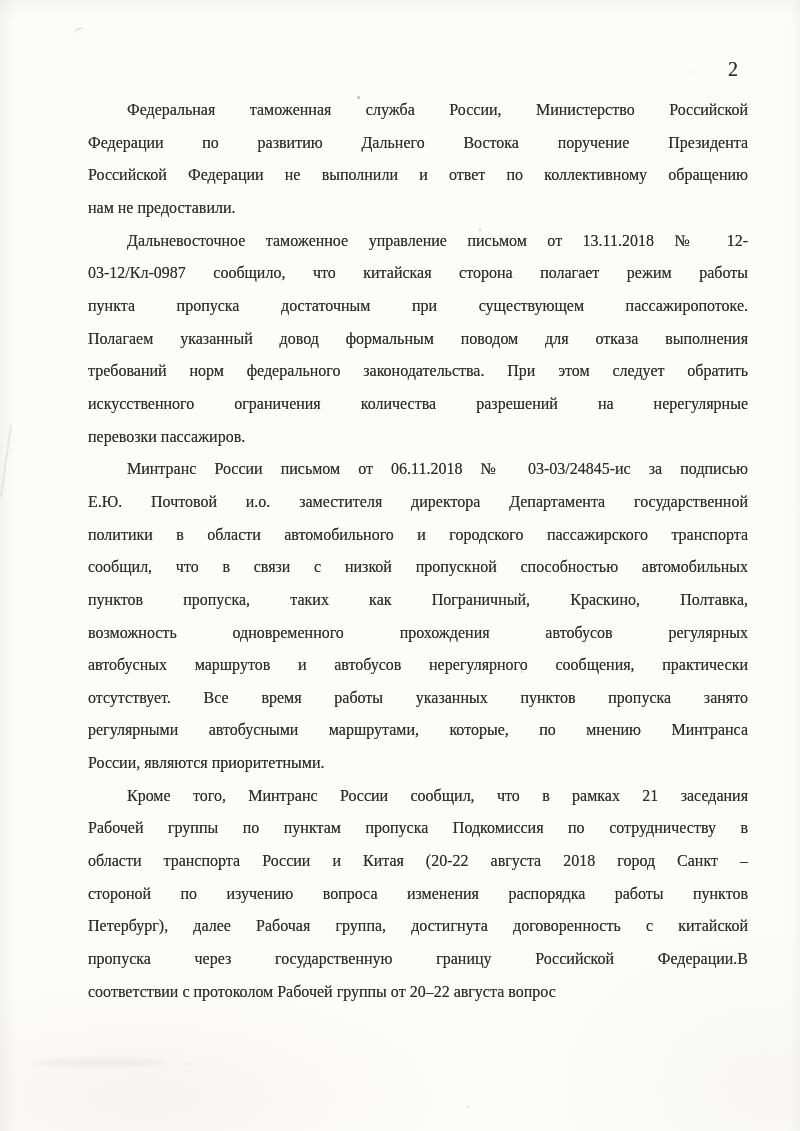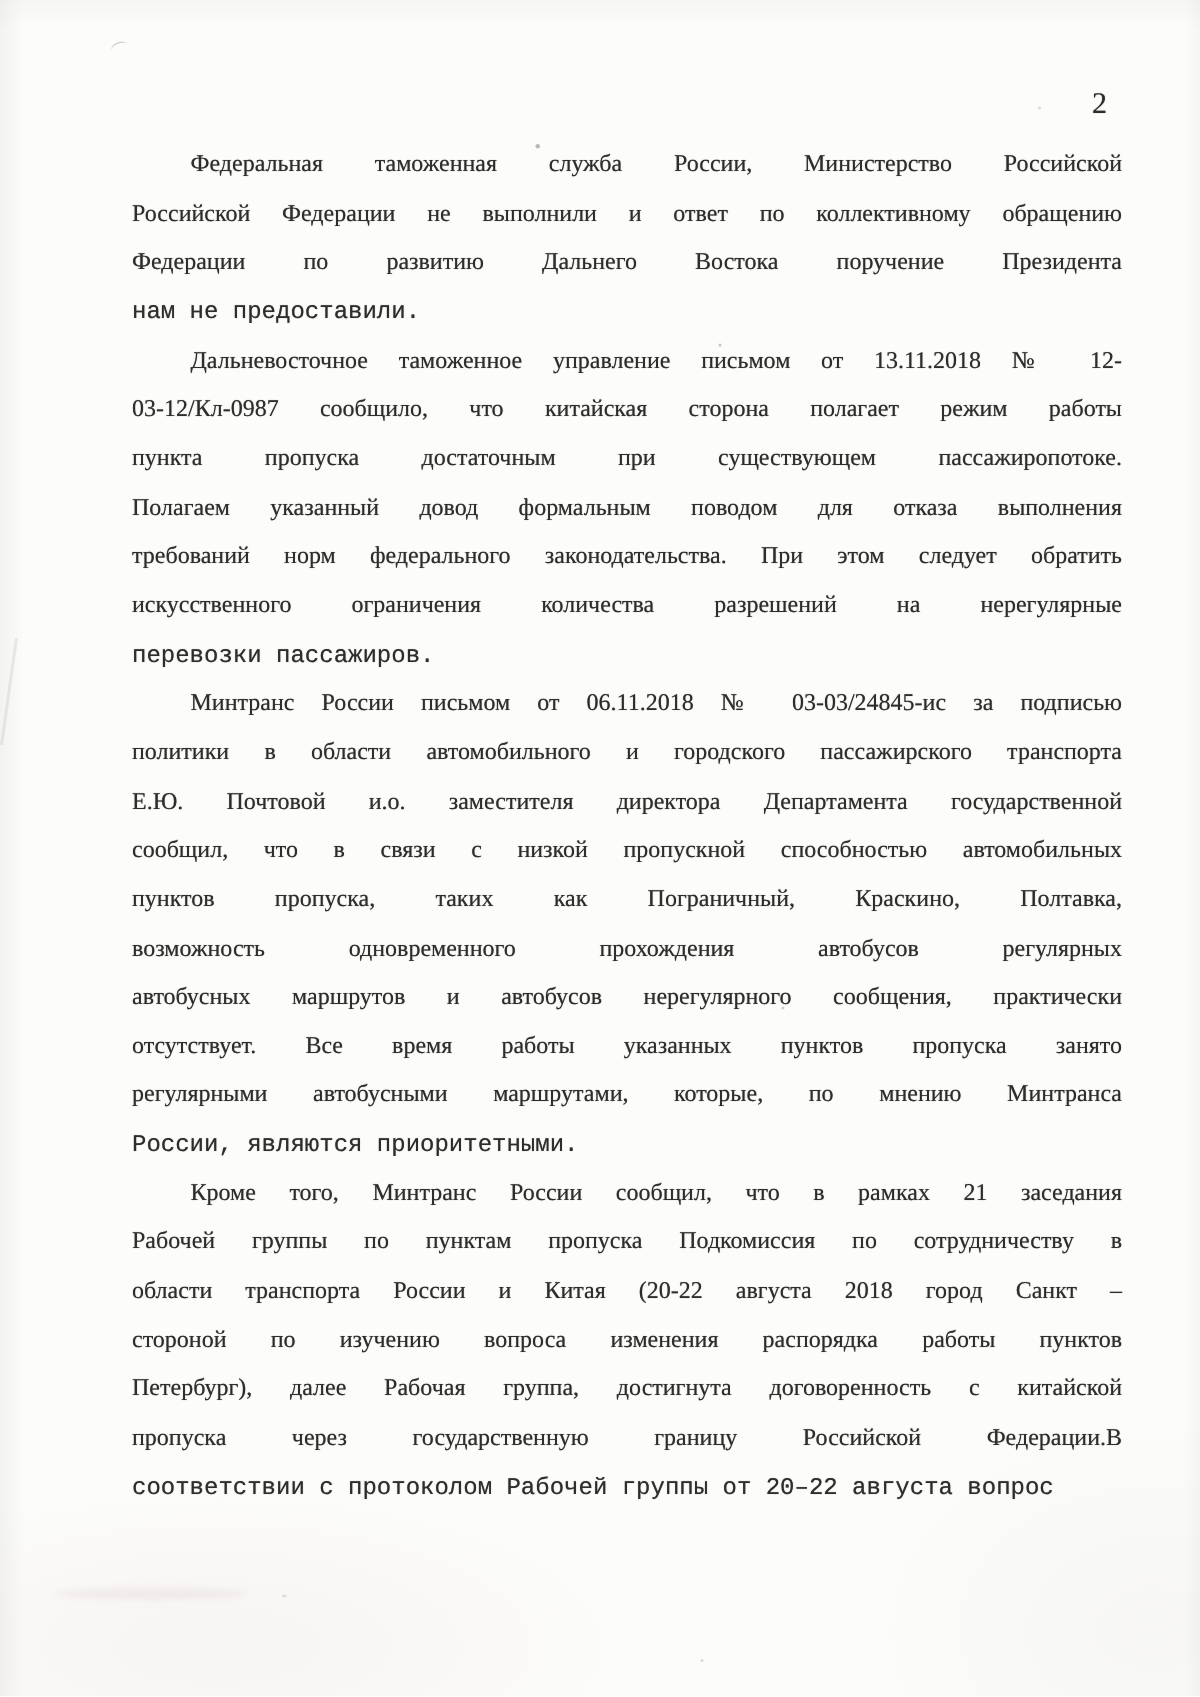--- a/index.html
+++ b/index.html
@@ -37,21 +37,21 @@
     font-size:16px;
     line-height:32.65px;
     color:var(--ink);
     text-align:justify;
     text-align-last:justify;
     white-space:normal;
     hyphens:none;
     text-shadow:0 0 .6px rgba(46,45,43,.65);
   }
   .line.first{text-indent:39px;}
-  .line.last{text-align-last:left;font-family:Liberation Mono, monospace;}
+  .line.last{text-align-last:left;}
   .speck{
     position:absolute;
     border-radius:50%;
     background:rgba(85,85,85,.4);
   }
   .arc-mark{
     position:absolute;
     left:74px;top:28px;width:11px;height:6px;
     border-top:1.5px solid rgba(120,120,120,.35);
     border-radius:50%;
@@ -72,33 +72,33 @@
   }
 </style>
 </head>
 <body>
 
 <div class="page">
   <div class="page-number">2</div>
 
   <div class="textblock">
       <div class="line first">Федеральная таможенная служба России, Министерство Российской</div>
+      <div class="line">Федерации по развитию Дальнего Востока поручение Президента</div>
       <div class="line">Российской Федерации не выполнили и ответ по коллективному обращению</div>
-      <div class="line">Федерации по развитию Дальнего Востока поручение Президента</div>
       <div class="line last">нам не предоставили.</div>
       <div class="line first">Дальневосточное таможенное управление письмом от 13.11.2018 № 12-</div>
       <div class="line">03-12/Кл-0987 сообщило, что китайская сторона полагает режим работы</div>
       <div class="line">пункта пропуска достаточным при существующем пассажиропотоке.</div>
       <div class="line">Полагаем указанный довод формальным поводом для отказа выполнения</div>
       <div class="line">требований норм федерального законодательства. При этом следует обратить</div>
       <div class="line">искусственного ограничения количества разрешений на нерегулярные</div>
       <div class="line last">перевозки пассажиров.</div>
       <div class="line first">Минтранс России письмом от 06.11.2018 № 03-03/24845-ис за подписью</div>
+      <div class="line">Е.Ю. Почтовой и.о. заместителя директора Департамента государственной</div>
       <div class="line">политики в области автомобильного и городского пассажирского транспорта</div>
-      <div class="line">Е.Ю. Почтовой и.о. заместителя директора Департамента государственной</div>
       <div class="line">сообщил, что в связи с низкой пропускной способностью автомобильных</div>
       <div class="line">пунктов пропуска, таких как Пограничный, Краскино, Полтавка,</div>
       <div class="line">возможность одновременного прохождения автобусов регулярных</div>
       <div class="line">автобусных маршрутов и автобусов нерегулярного сообщения, практически</div>
       <div class="line">отсутствует. Все время работы указанных пунктов пропуска занято</div>
       <div class="line">регулярными автобусными маршрутами, которые, по мнению Минтранса</div>
       <div class="line last">России, являются приоритетными.</div>
       <div class="line first">Кроме того, Минтранс России сообщил, что в рамках 21 заседания</div>
       <div class="line">Рабочей группы по пунктам пропуска Подкомиссия по сотрудничеству в</div>
       <div class="line">области транспорта России и Китая (20-22 августа 2018 город Санкт –</div>

